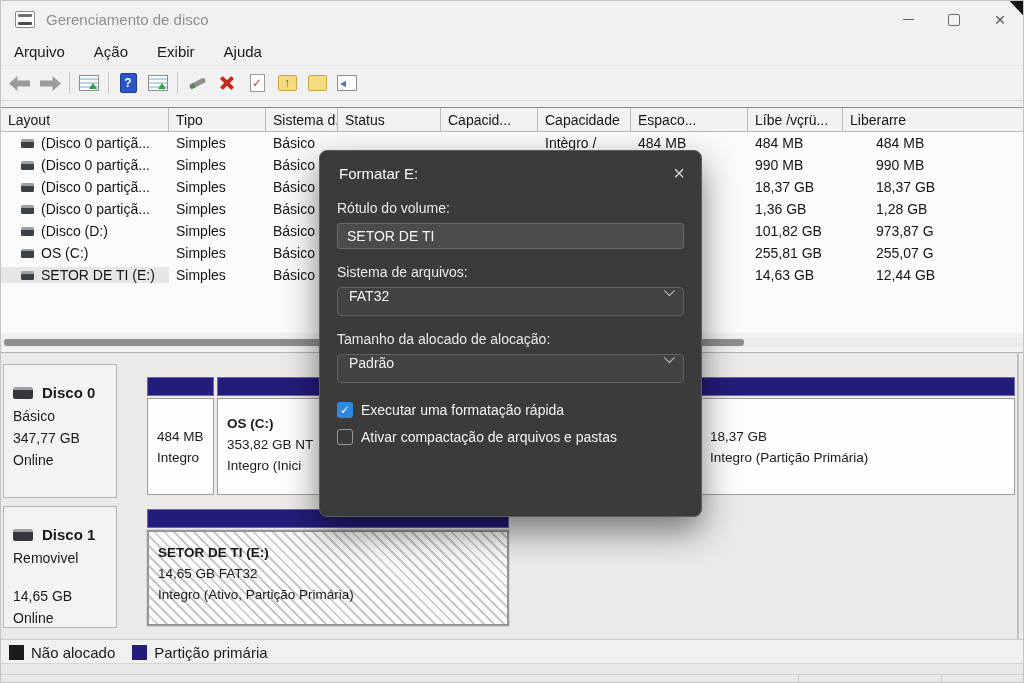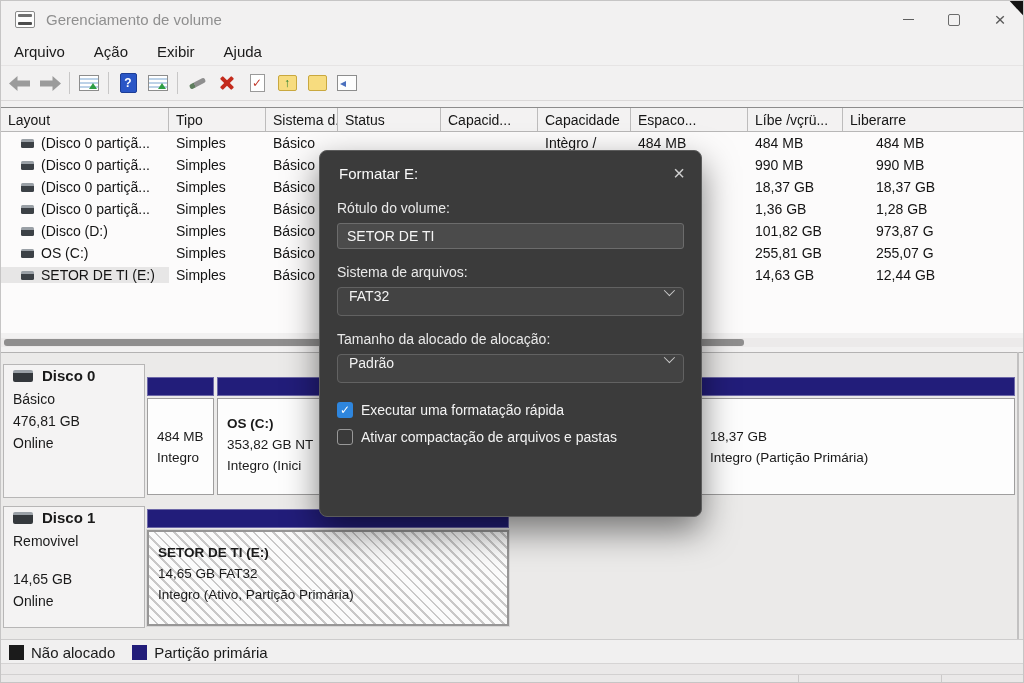--- a/index.html
+++ b/index.html
@@ -65,22 +65,22 @@
     background:linear-gradient(180deg,#9aa0a6 0 2.5px,#3c4146 2.5px);}
 
   
   .hscroll{position:absolute;top:337px;left:0;right:0;height:9px;background:#eceaea;}
   .hscroll .thumb{position:absolute;left:3px;top:1px;width:740px;height:7px;background:#8f8e8e;border-radius:3px;}
 
   
   .pane{position:absolute;top:351px;left:0;right:0;height:287px;background:#ebeae9;border-top:1px solid #b3b2b2;}
   .pane-right-edge{position:absolute;top:351px;left:1016px;width:2px;height:287px;background:#c2c1c1;}
   .disk-row{position:absolute;left:0;right:0;}
-  .disk-label{position:absolute;left:2px;top:2px;bottom:2px;width:142px;background:#f4f3f3;
-    border:1px solid #b7b6b6;box-sizing:border-box;padding:2px 0 0 9px;}
+  .disk-label{position:absolute;left:2px;top:2px;bottom:2px;width:114px;background:#f4f3f3;
+    border:1px solid #b7b6b6;box-sizing:border-box;padding:19px 0 0 9px;}
   .disk-label .name-row{display:flex;align-items:center;gap:9px;font-size:15px;font-weight:bold;}
   .disk-label .big-ico{width:20px;height:12px;border-radius:2px;flex:none;
     background:linear-gradient(180deg,#9aa0a6 0 3px,#34383c 3px);}
   .disk-label .sub{font-size:14px;line-height:22px;margin-top:4px;}
   .part{position:absolute;display:flex;flex-direction:column;}
   .part-bar{height:19px;background:#221d7a;border:1px solid #6d68a8;box-sizing:border-box;flex:none;}
   .part-body{flex:1;margin-top:2px;background:#fdfdfd;border:1px solid #9f9e9e;box-sizing:border-box;
     padding:4px 9px;display:flex;flex-direction:column;justify-content:center;overflow:hidden;}
   .part-body .pt{font-size:13.5px;font-weight:bold;line-height:21px;white-space:nowrap;}
   .part-body .pl{font-size:13.5px;line-height:21px;white-space:nowrap;}
@@ -129,21 +129,21 @@
 </head>
 <body>
 
 <div class="screen">
 
   <div class="titlebar">
     <div class="app-icon">
         <span class="b1"></span>
         <span class="b2"></span>
       </div>
-    <div class="title-text">Gerenciamento de volume</div>
+    <div class="title-text">Gerenciamento de disco</div>
     <div class="win-btns">
       <div class="win-btn">
           <span class="min-glyph"></span>
         </div>
       <div class="win-btn">
           <span class="max-glyph"></span>
         </div>
       <div class="win-btn">
           <span class="close-glyph">×</span>
         </div>
@@ -341,21 +341,21 @@
   <div class="pane"></div>
   <div class="pane-right-edge"></div>
 
   <div class="disk-row" style="top:361px;height:138px;">
     <div class="disk-label">
       <div class="name-row">
           <span class="big-ico"></span>
         <span>Disco 0</span>
         </div>
       <div class="sub">Básico</div>
-      <div class="sub" style="margin-top:0">476,81 GB</div>
+      <div class="sub" style="margin-top:0">347,77 GB</div>
       <div class="sub" style="margin-top:0">Online</div>
     </div>
     <div class="part" style="left:146px;width:67px;top:15px;bottom:5px;">
       <div class="part-bar"></div>
       <div class="part-body">
         <div class="pl">484 MB</div>
         <div class="pl">Integro</div>
       </div>
     </div>
     <div class="part" style="left:216px;width:480px;top:15px;bottom:5px;">

